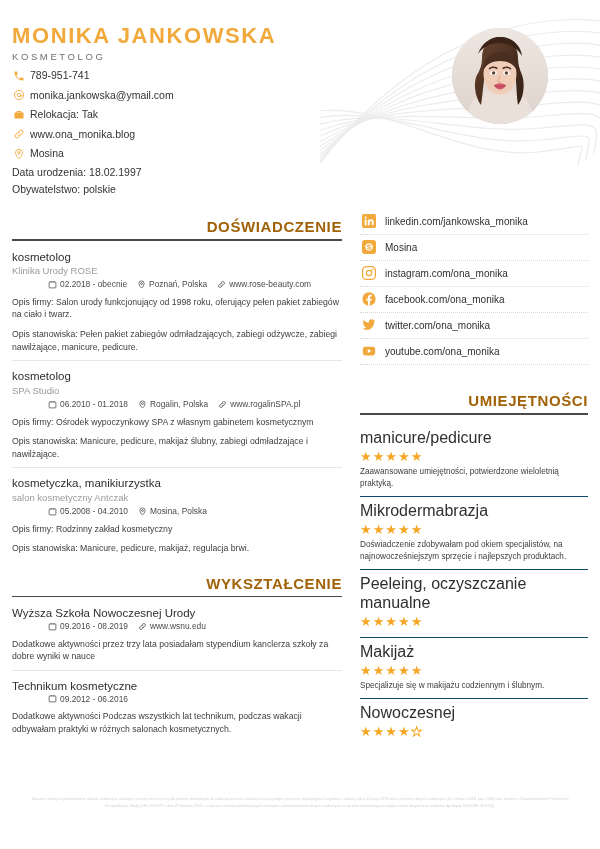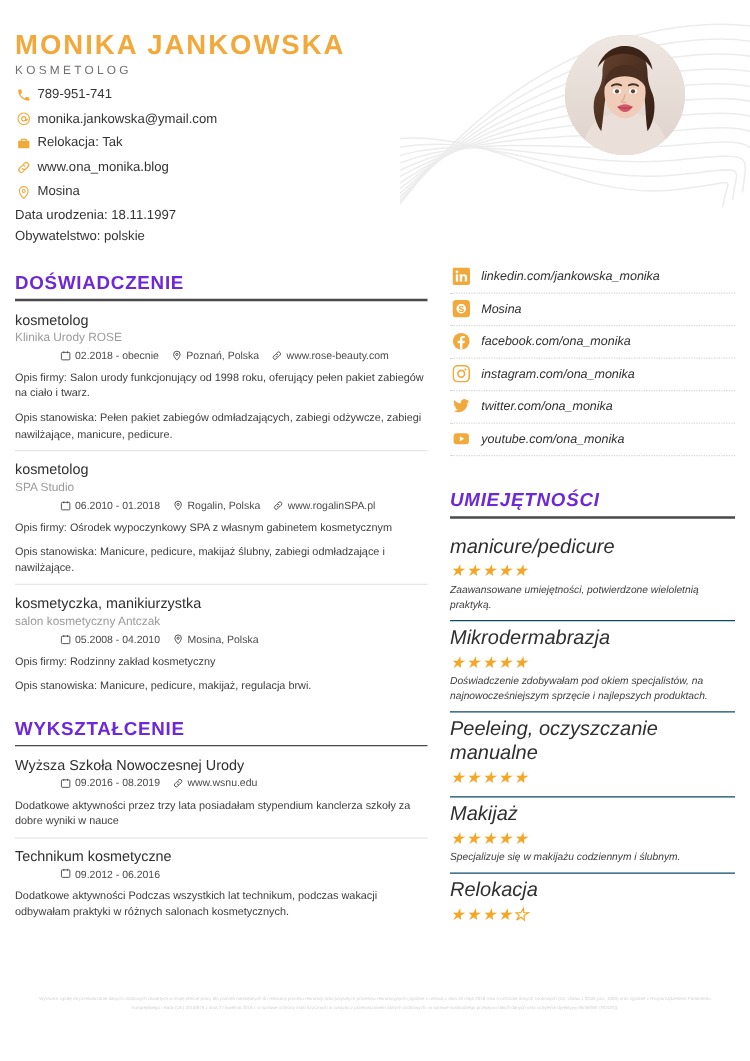--- a/index.html
+++ b/index.html
@@ -38,26 +38,27 @@
 
   
   .photo{
     position:absolute;top:28px;left:452px;width:96px;height:96px;border-radius:50%;
     overflow:hidden;background:#d9cfc8;
   }
   .photo svg{display:block;}
 
   
   .left-col{position:absolute;left:12px;top:218px;width:330px;}
-  .right-col{position:absolute;left:360px;top:212px;width:228px;font-style:italic;}
+  .right-col{position:absolute;left:360px;top:212px;width:228px;}
 
   
   .sec-title{
-    font-size:15px;font-weight:bold;color:#6d28d9;letter-spacing:0.6px;
+    font-size:15px;font-weight:bold;color:#a16207;letter-spacing:0.6px;
     margin:0 0 4px 0;
+    text-align:right;
   }
   .sec-rule{height:1.6px;background:#4a4a4a;margin-bottom:9px;}
 
   
   .entry{padding-bottom:7px;}
   .entry + .entry{border-top:1px solid #e6e6e6;padding-top:8px;}
   .entry-title{font-size:11.5px;color:#2f2f2f;margin:0 0 1px 0;line-height:1.25;}
   .entry-org{font-size:9.5px;color:#9a9a9a;margin:0 0 3px 0;line-height:1.25;}
   .meta{display:flex;flex-wrap:wrap;align-items:center;gap:4px;margin-bottom:7px;padding-left:36px;}
   .meta-item{display:flex;align-items:center;gap:3px;font-size:8.4px;color:#4a4a4a;line-height:1;}
@@ -171,21 +172,21 @@
       <div class="contact-row">
         <span class="ic">
           <svg width="12" height="12" viewBox="0 0 24 24" fill="none" stroke="#F2A93B" stroke-width="1.8">
               <path d="M12 21.5s7-7 7-12a7 7 0 1 0-14 0c0 5 7 12 7 12z"></path>
               <circle cx="12" cy="9.5" r="2.4"></circle>
             </svg>
         </span>
         <span>Mosina</span>
       </div>
 
-      <div class="plain-row">Data urodzenia: 18.11.1997</div>
+      <div class="plain-row">Data urodzenia: 18.02.1997</div>
       <div class="plain-row">Obywatelstwo: polskie</div>
     </div>
   </div>
 
   <div class="photo">
     <svg width="96" height="96" viewBox="0 0 96 96" xmlns="http://www.w3.org/2000/svg">
       <defs>
         <clipPath id="cl">
             <circle cx="48" cy="48" r="48"></circle>
           </clipPath>
@@ -390,35 +391,35 @@
             <svg width="14" height="14" viewBox="0 0 24 24">
               <rect width="24" height="24" rx="5" fill="#F2A93B"></rect>
               <path d="M12 5.6c3.6 0 6.5 2.9 6.5 6.4S15.6 18.4 12 18.4 5.5 15.5 5.5 12 8.4 5.6 12 5.6zm.1 2.2c-2.2 0-3.5 1.1-3.5 2.6 0 1.6 1.3 2.2 3 2.6 1.6.4 2 .6 2 1.1 0 .5-.5.9-1.5.9-1.2 0-1.9-.5-2.3-1.2l-1.6.9c.6 1.2 2 1.9 3.9 1.9 2.3 0 3.6-1.1 3.6-2.7 0-1.7-1.4-2.3-3.2-2.7-1.5-.3-1.9-.6-1.9-1 0-.5.5-.8 1.4-.8 1 0 1.7.4 2 1l1.6-.9c-.6-1.1-1.8-1.7-3.5-1.7z" fill="#fff"></path>
             </svg>
           </span>
           <span>Mosina</span>
         </div>
         <div class="social-row">
           <span class="badge">
             <svg width="14" height="14" viewBox="0 0 24 24">
-              <circle cx="12" cy="12" r="11.4" fill="#F2A93B"></circle>
-              <path d="M13.6 23v-8.4h2.8l.4-3.2h-3.2V9.3c0-.9.3-1.6 1.6-1.6h1.7V4.9c-.3-.05-1.3-.14-2.5-.14-2.5 0-4.2 1.5-4.2 4.3v2.4H7.2v3.2h3v8.4z" fill="#fff"></path>
-            </svg>
-          </span>
-          <span>facebook.com/ona_monika</span>
-        </div>
-        <div class="social-row">
-          <span class="badge">
-            <svg width="14" height="14" viewBox="0 0 24 24">
               <rect x="1" y="1" width="22" height="22" rx="6.5" fill="none" stroke="#F2A93B" stroke-width="2.2"></rect>
               <circle cx="12" cy="12" r="4.6" fill="none" stroke="#F2A93B" stroke-width="2.2"></circle>
               <circle cx="17.8" cy="6.3" r="1.5" fill="#F2A93B"></circle>
             </svg>
           </span>
           <span>instagram.com/ona_monika</span>
+        </div>
+        <div class="social-row">
+          <span class="badge">
+            <svg width="14" height="14" viewBox="0 0 24 24">
+              <circle cx="12" cy="12" r="11.4" fill="#F2A93B"></circle>
+              <path d="M13.6 23v-8.4h2.8l.4-3.2h-3.2V9.3c0-.9.3-1.6 1.6-1.6h1.7V4.9c-.3-.05-1.3-.14-2.5-.14-2.5 0-4.2 1.5-4.2 4.3v2.4H7.2v3.2h3v8.4z" fill="#fff"></path>
+            </svg>
+          </span>
+          <span>facebook.com/ona_monika</span>
         </div>
         <div class="social-row">
           <span class="badge">
             <svg width="14" height="14" viewBox="0 0 24 24">
               <path d="M23 4.6a9 9 0 0 1-2.6.7 4.5 4.5 0 0 0 2-2.5 9 9 0 0 1-2.9 1.1A4.5 4.5 0 0 0 11.7 8a12.8 12.8 0 0 1-9.3-4.7 4.5 4.5 0 0 0 1.4 6 4.4 4.4 0 0 1-2-.6v.1a4.5 4.5 0 0 0 3.6 4.4 4.5 4.5 0 0 1-2 .1 4.5 4.5 0 0 0 4.2 3.1A9 9 0 0 1 1 18.3a12.7 12.7 0 0 0 6.9 2c8.3 0 12.8-6.9 12.8-12.8v-.6A9.2 9.2 0 0 0 23 4.6z" fill="#F2A93B"></path>
             </svg>
           </span>
           <span>twitter.com/ona_monika</span>
         </div>
         <div class="social-row">
@@ -449,21 +450,21 @@
           <div class="skill">
             <div class="skill-name">Peeleing, oczyszczanie manualne</div>
             <div class="stars"><span class="on">★</span><span class="on">★</span><span class="on">★</span><span class="on">★</span><span class="on">★</span></div>
           </div>
           <div class="skill">
             <div class="skill-name">Makijaż</div>
             <div class="stars"><span class="on">★</span><span class="on">★</span><span class="on">★</span><span class="on">★</span><span class="on">★</span></div>
             <p class="skill-desc">Specjalizuje się w makijażu codziennym i ślubnym.</p>
           </div>
           <div class="skill">
-            <div class="skill-name">Relokacja</div>
+            <div class="skill-name">Nowoczesnej</div>
             <div class="stars"><span class="on">★</span><span class="on">★</span><span class="on">★</span><span class="on">★</span><span class="off">★</span></div>
           </div>
         </div>
     </div>
   </div>
 
   <div class="footer">Wyrażam zgodę na przetwarzanie danych osobowych zawartych w mojej ofercie pracy dla potrzeb niezbędnych do realizacji procesu rekrutacji oraz przyszłych procesów rekrutacyjnych (zgodnie z ustawą z dnia 10 maja 2018 roku o ochronie danych osobowych (Dz. Ustaw z 2018, poz. 1000) oraz zgodnie z Rozporządzeniem Parlamentu Europejskiego i Rady (UE) 2016/679 z dnia 27 kwietnia 2016 r. w sprawie ochrony osób fizycznych w związku z przetwarzaniem danych osobowych i w sprawie swobodnego przepływu takich danych oraz uchylenia dyrektywy 95/46/WE (RODO)).</div>
 </div>
 
 </body></html>

